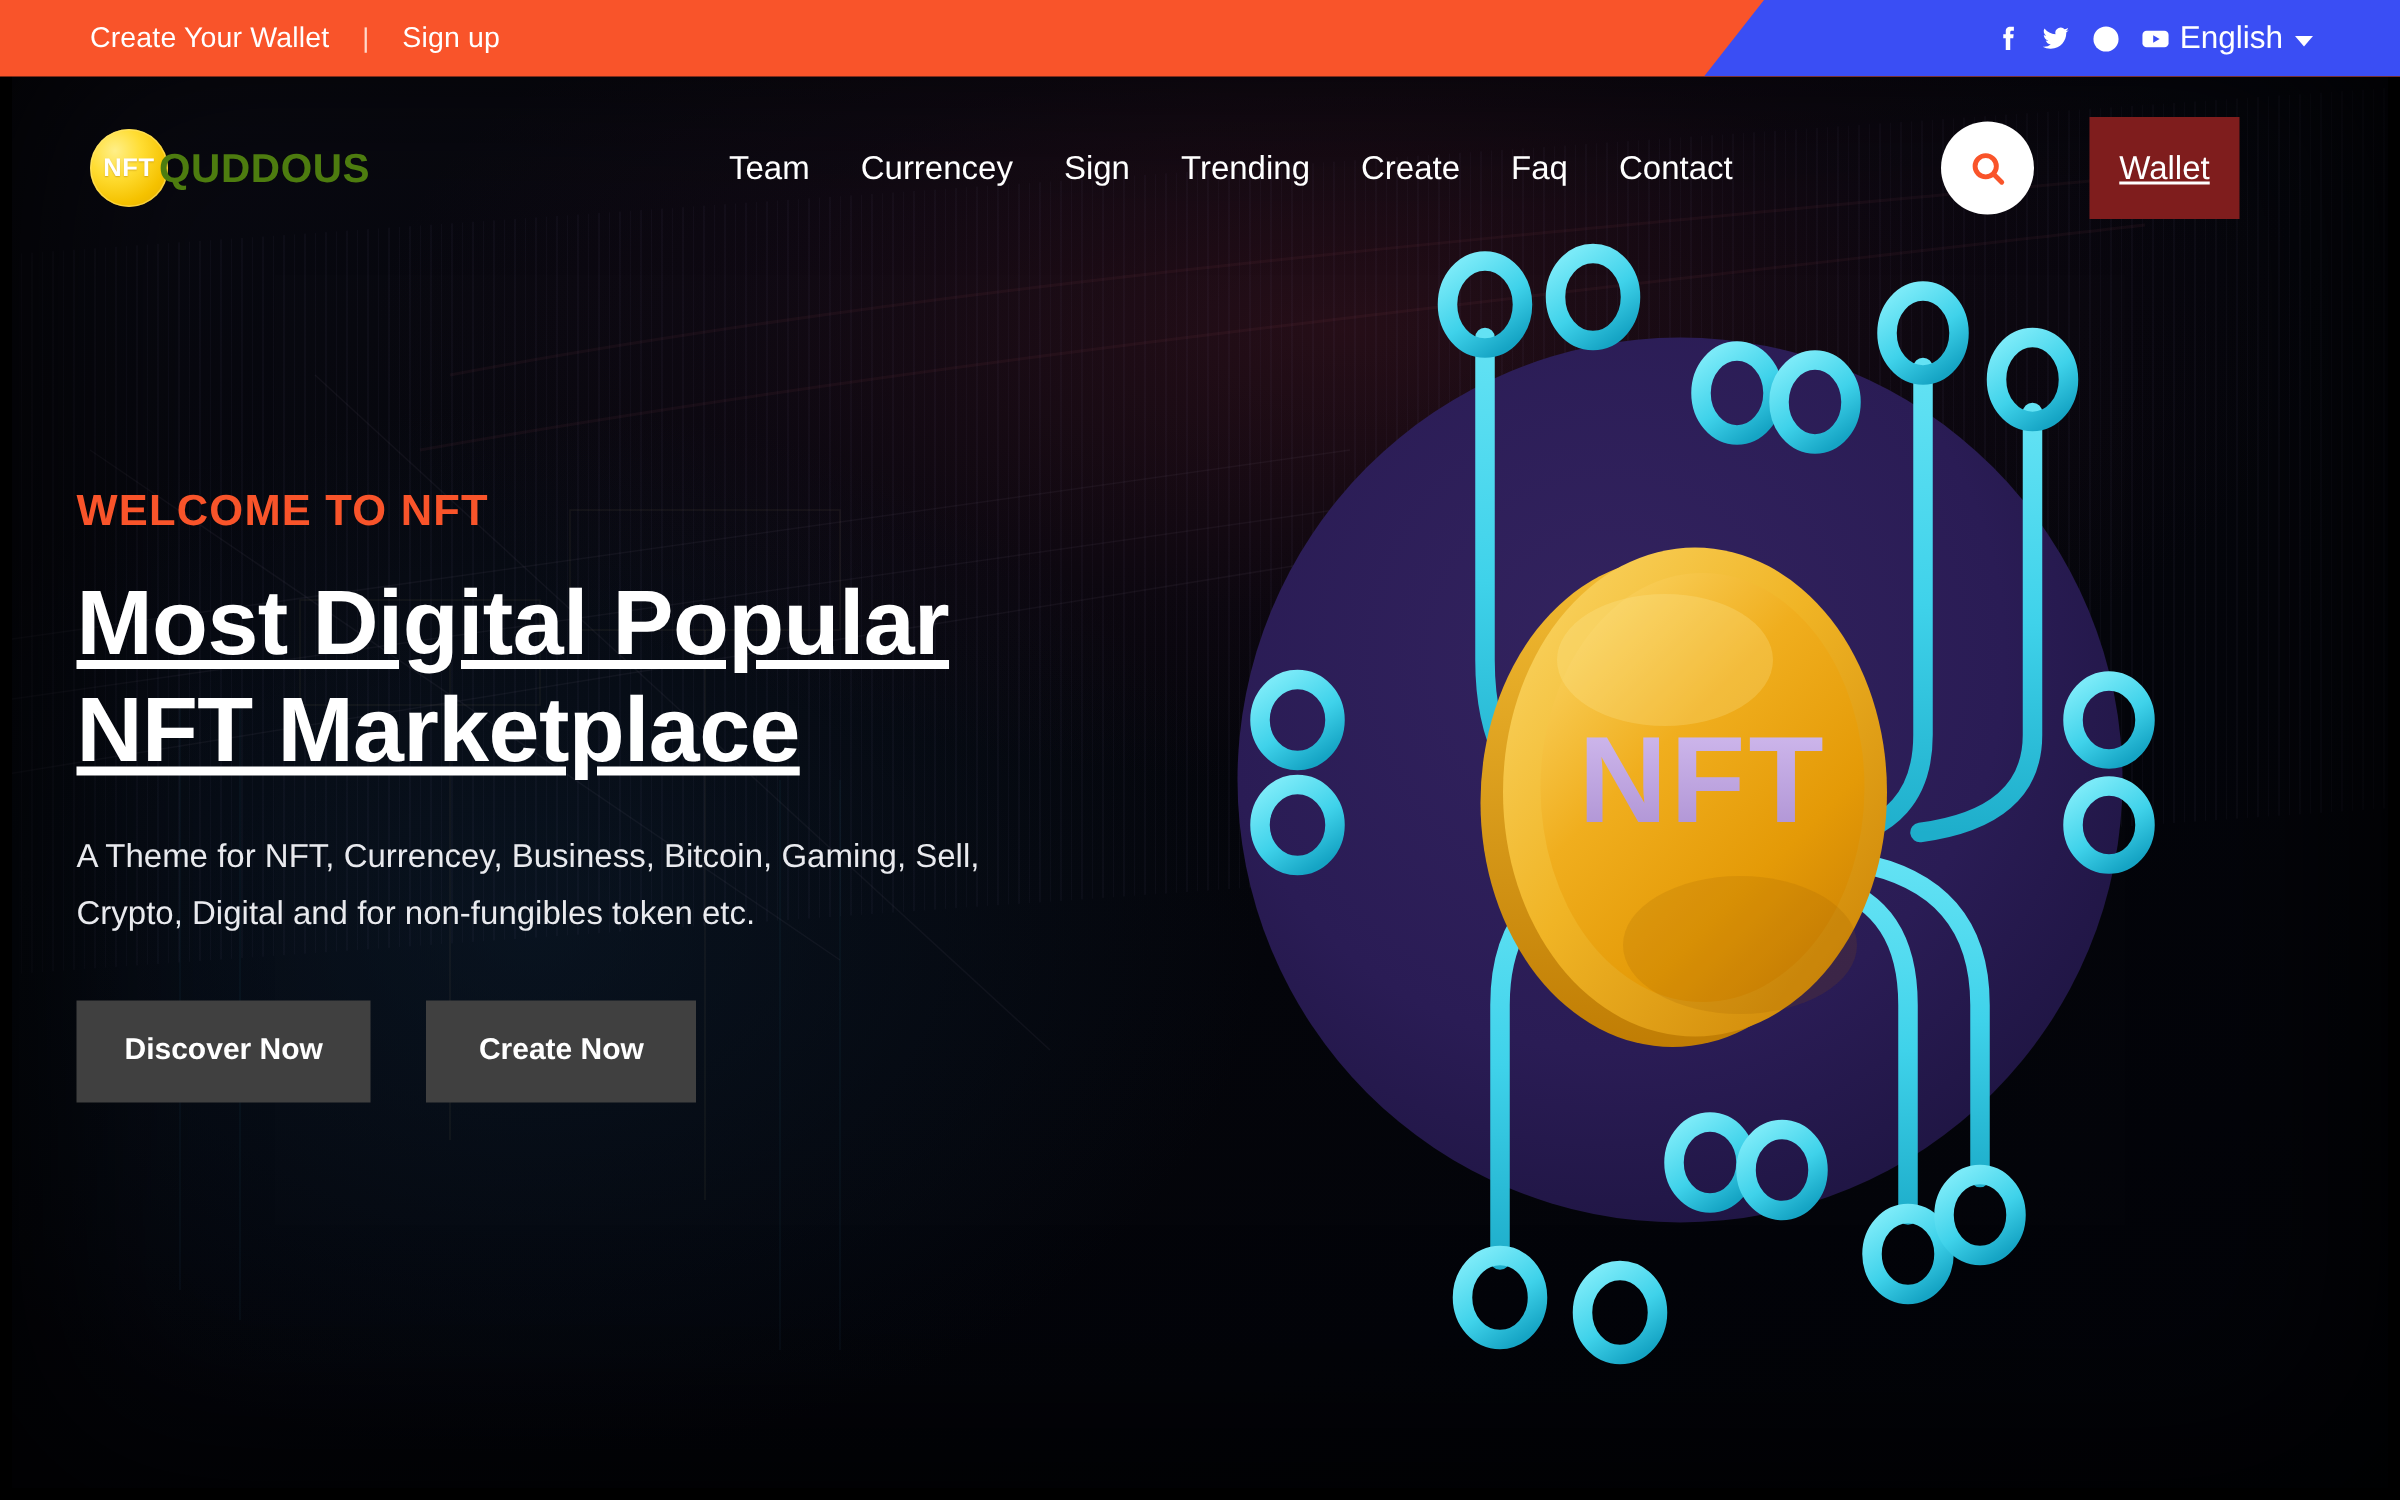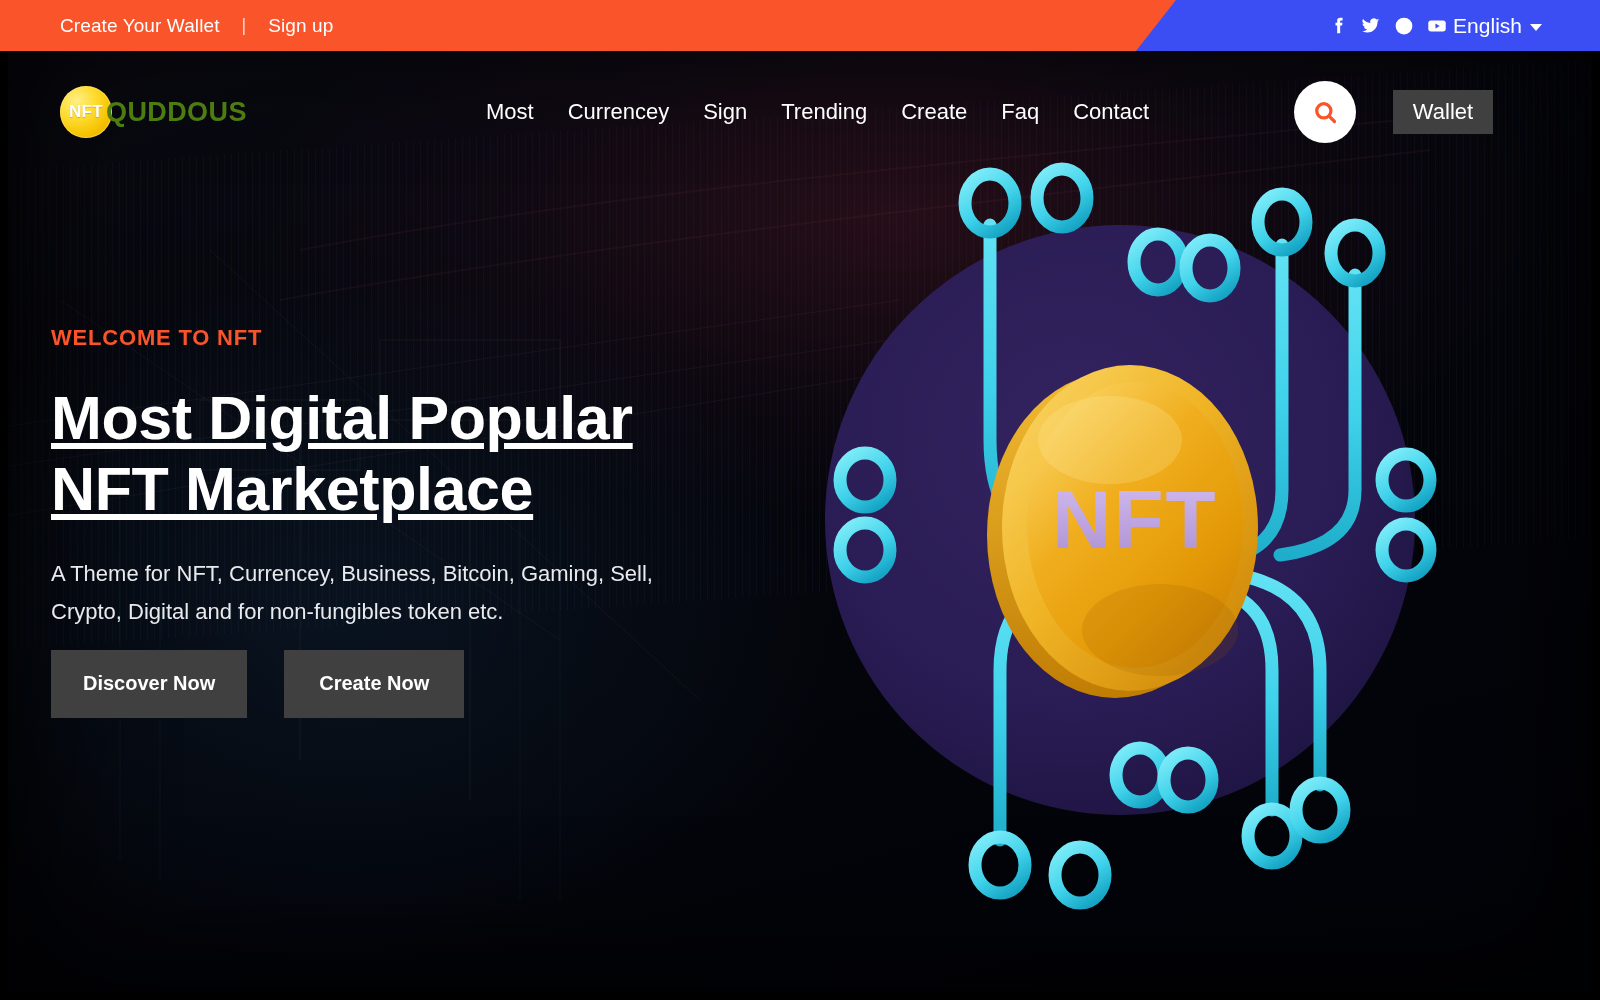--- a/index.html
+++ b/index.html
@@ -162,27 +162,28 @@
     align-items: center;
     justify-content: center;
     border: none;
     cursor: pointer;
   }
   .search-btn svg { display: block; }
   .wallet-btn {
     position: absolute;
     left: 1393px;
     width: 100px;
-    height: 44px;
-    background: #404040;
+    height: 68px;
+    background: #7f1d1d;
     color: #ffffff;
     font-size: 22px;
     border: none;
     cursor: pointer;
     font-family: "Liberation Sans", sans-serif;
+    text-decoration: underline;
   }
 
   
   .hero-bg {
     position: absolute;
     inset: 0;
     background:
       radial-gradient(ellipse 900px 420px at 56% 22%, rgba(150,40,60,.22) 0%, rgba(80,20,50,.10) 45%, rgba(0,0,0,0) 72%),
       radial-gradient(ellipse 700px 500px at 22% 62%, rgba(12,30,48,.55) 0%, rgba(5,8,16,0) 70%),
       linear-gradient(165deg, #0a0a12 0%, #05060c 40%, #020308 100%);
@@ -217,40 +218,40 @@
   
   .hero-copy {
     position: absolute;
     left: 51px;
     top: 325px;
     width: 720px;
     z-index: 20;
   }
   .eyebrow {
     color: #f9542a;
-    font-size: 22px;
+    font-size: 29px;
     font-weight: bold;
     letter-spacing: .8px;
-    margin-bottom: 32px;
+    margin-bottom: 22px;
   }
   .hero-title {
     color: #ffffff;
     font-size: 61px;
     font-weight: bold;
     line-height: 1.16;
     letter-spacing: -0.4px;
     margin-bottom: 30px;
     text-decoration: underline;
   }
   .hero-desc {
     color: #e9eaee;
     font-size: 22px;
     line-height: 1.75;
     max-width: 660px;
-    margin-bottom: 18px;
+    margin-bottom: 38px;
   }
   .hero-buttons { display: flex; gap: 37px; }
   .btn {
     background: #404040;
     color: #ffffff;
     border: none;
     font-size: 20px;
     font-weight: bold;
     padding: 0 32px;
     height: 68px;
@@ -462,21 +463,21 @@
 
   <div class="header">
     <a class="logo" href="#">
       <span class="logo-coin">
         <span>NFT</span>
       </span>
       <span class="logo-text">QUDDOUS</span>
     </a>
 
     <nav class="nav">
-      <a class="nav-link" href="#">Most</a>
+      <a class="nav-link" href="#">Team</a>
       <a class="nav-link" href="#">Currencey</a>
       <a class="nav-link" href="#">Sign</a>
       <a class="nav-link" href="#">Trending</a>
       <a class="nav-link" href="#">Create</a>
       <a class="nav-link" href="#">Faq</a>
       <a class="nav-link" href="#">Contact</a>
     </nav>
 
     <button class="search-btn">
       <svg width="27" height="27" viewBox="0 0 24 24" fill="none" stroke="#f9542a" stroke-width="2.9" stroke-linecap="round">

